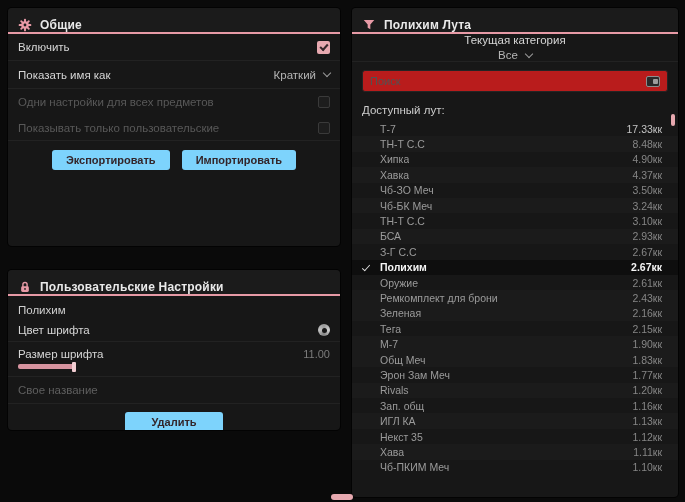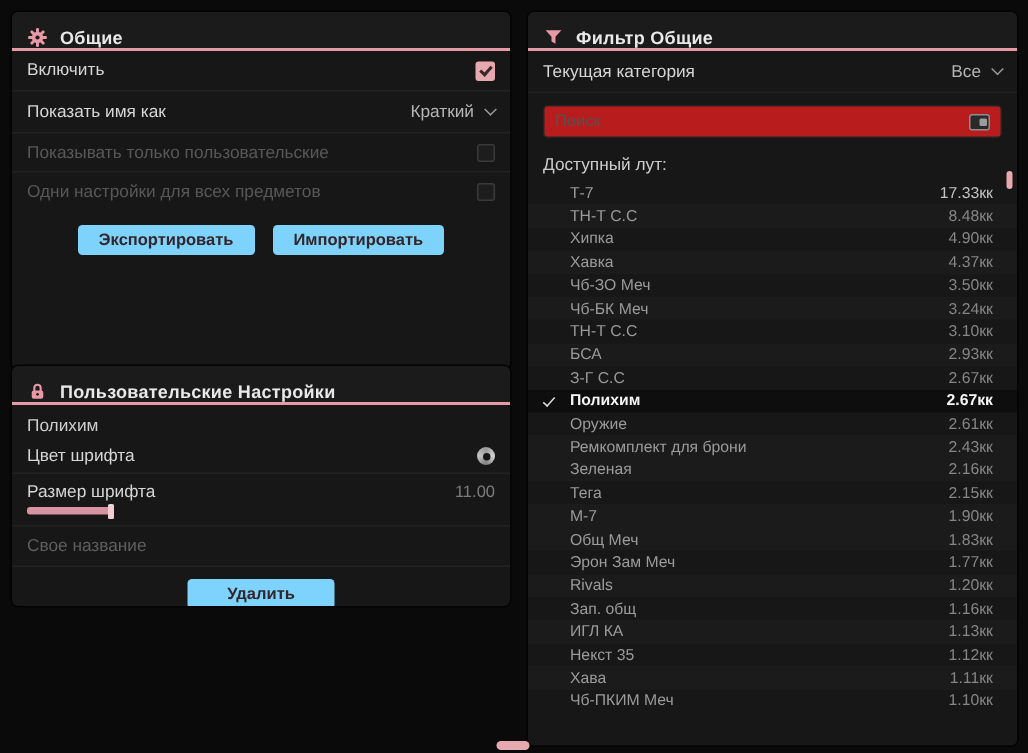--- a/index.html
+++ b/index.html
@@ -1,21 +1,21 @@
 <!DOCTYPE html>
 <html><head>
 <meta charset="utf-8">
 <style>
   * { margin:0; padding:0; box-sizing:border-box; }
   html,body { width:685px; height:502px; background:#0a0a0a; font-family:"Liberation Sans", sans-serif; overflow:hidden; }
   .page { position:relative; width:685px; height:502px; background:#0a0a0a; }
 
   .panel { position:absolute; background:#171717; border-radius:4px; box-shadow:0 0 0 1px #030303; overflow:hidden; }
   #panel-general { left:8px;  top:8px;   width:332px; height:238px; }
-  #panel-custom  { left:8px;  top:244px; width:332px; height:160px; }
+  #panel-custom  { left:8px;  top:270px; width:332px; height:160px; }
   #panel-loot    { left:352px; top:8px;  width:326px; height:489px; }
 
   .panel-header { display:flex; align-items:flex-end; gap:8px; height:26px; padding:0 10px;
                   border-bottom:2px solid #e79aa6; background:#1b1b1b; }
   .panel-title  { color:#e9e9e9; font-size:12px; font-weight:bold; letter-spacing:.2px; }
   .hicon { width:14px; height:14px; flex:0 0 auto; }
 
   .row { display:flex; align-items:center; justify-content:space-between;
          padding:0 10px; border-bottom:1px solid #222; }
   .row .lbl { color:#d6d6d6; font-size:11.5px; }
@@ -109,27 +109,27 @@
     </div>
 
     <div class="row" style="height:28px;">
       <span class="lbl">Показать имя как</span>
       <span class="dd">
         <span>Краткий</span>
         <span class="chev"></span>
       </span>
     </div>
 
+    <div class="row dim no-sep" style="height:26px;">
+      <span class="lbl">Одни настройки для всех предметов</span>
+      <span class="cb off"></span>
+    </div>
+
     <div class="row dim" style="height:26px;">
       <span class="lbl">Показывать только пользовательские</span>
-      <span class="cb off"></span>
-    </div>
-
-    <div class="row dim no-sep" style="height:26px;">
-      <span class="lbl">Одни настройки для всех предметов</span>
       <span class="cb off"></span>
     </div>
 
     <div class="btn-row">
       <button class="btn">Экспортировать</button>
       <button class="btn">Импортировать</button>
     </div>
   </div>
 
   <div class="panel" id="panel-custom">
@@ -166,24 +166,24 @@
     <div class="btn-row" style="padding:8px 0;">
       <button class="btn" style="padding:4px 26px;">Удалить</button>
     </div>
   </div>
 
   <div class="panel" id="panel-loot">
     <div class="panel-header">
       <svg class="hicon" viewBox="0 0 20 20">
         <path d="M2.5 3 h15 l-5.6 6.4 v6.6 l-3.8 -2.2 v-4.4 z" fill="#e79aa6"></path>
       </svg>
-      <span class="panel-title">Фильтр Общие</span>
-    </div>
-
-    <div class="row" style="height:28px;">
+      <span class="panel-title">Полихим Лута</span>
+    </div>
+
+    <div class="row" style="height:28px;flex-direction:column;">
       <span class="lbl">Текущая категория</span>
       <span class="dd">
         <span>Все</span>
         <span class="chev"></span>
       </span>
     </div>
 
     <div class="search-box">
       <input placeholder="Поиск" style="">
       <span class="mode-icon"></span>

